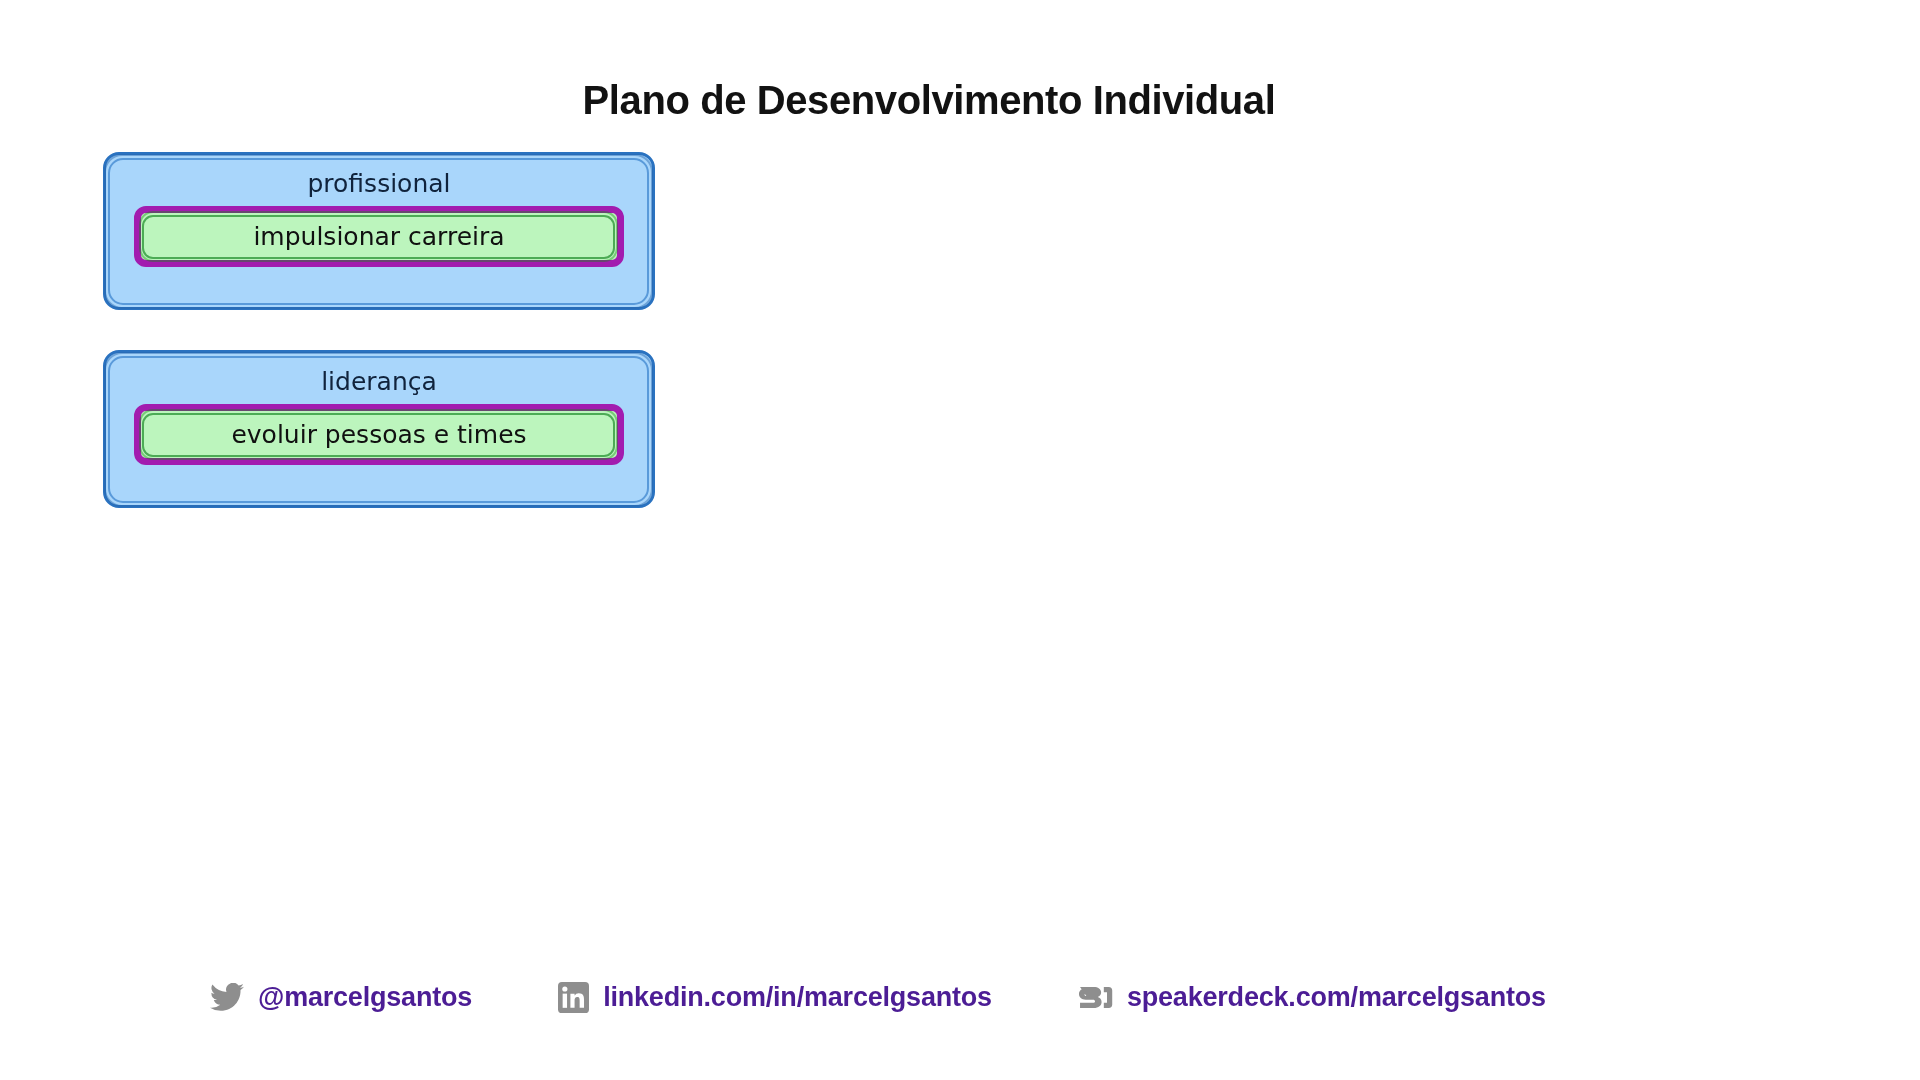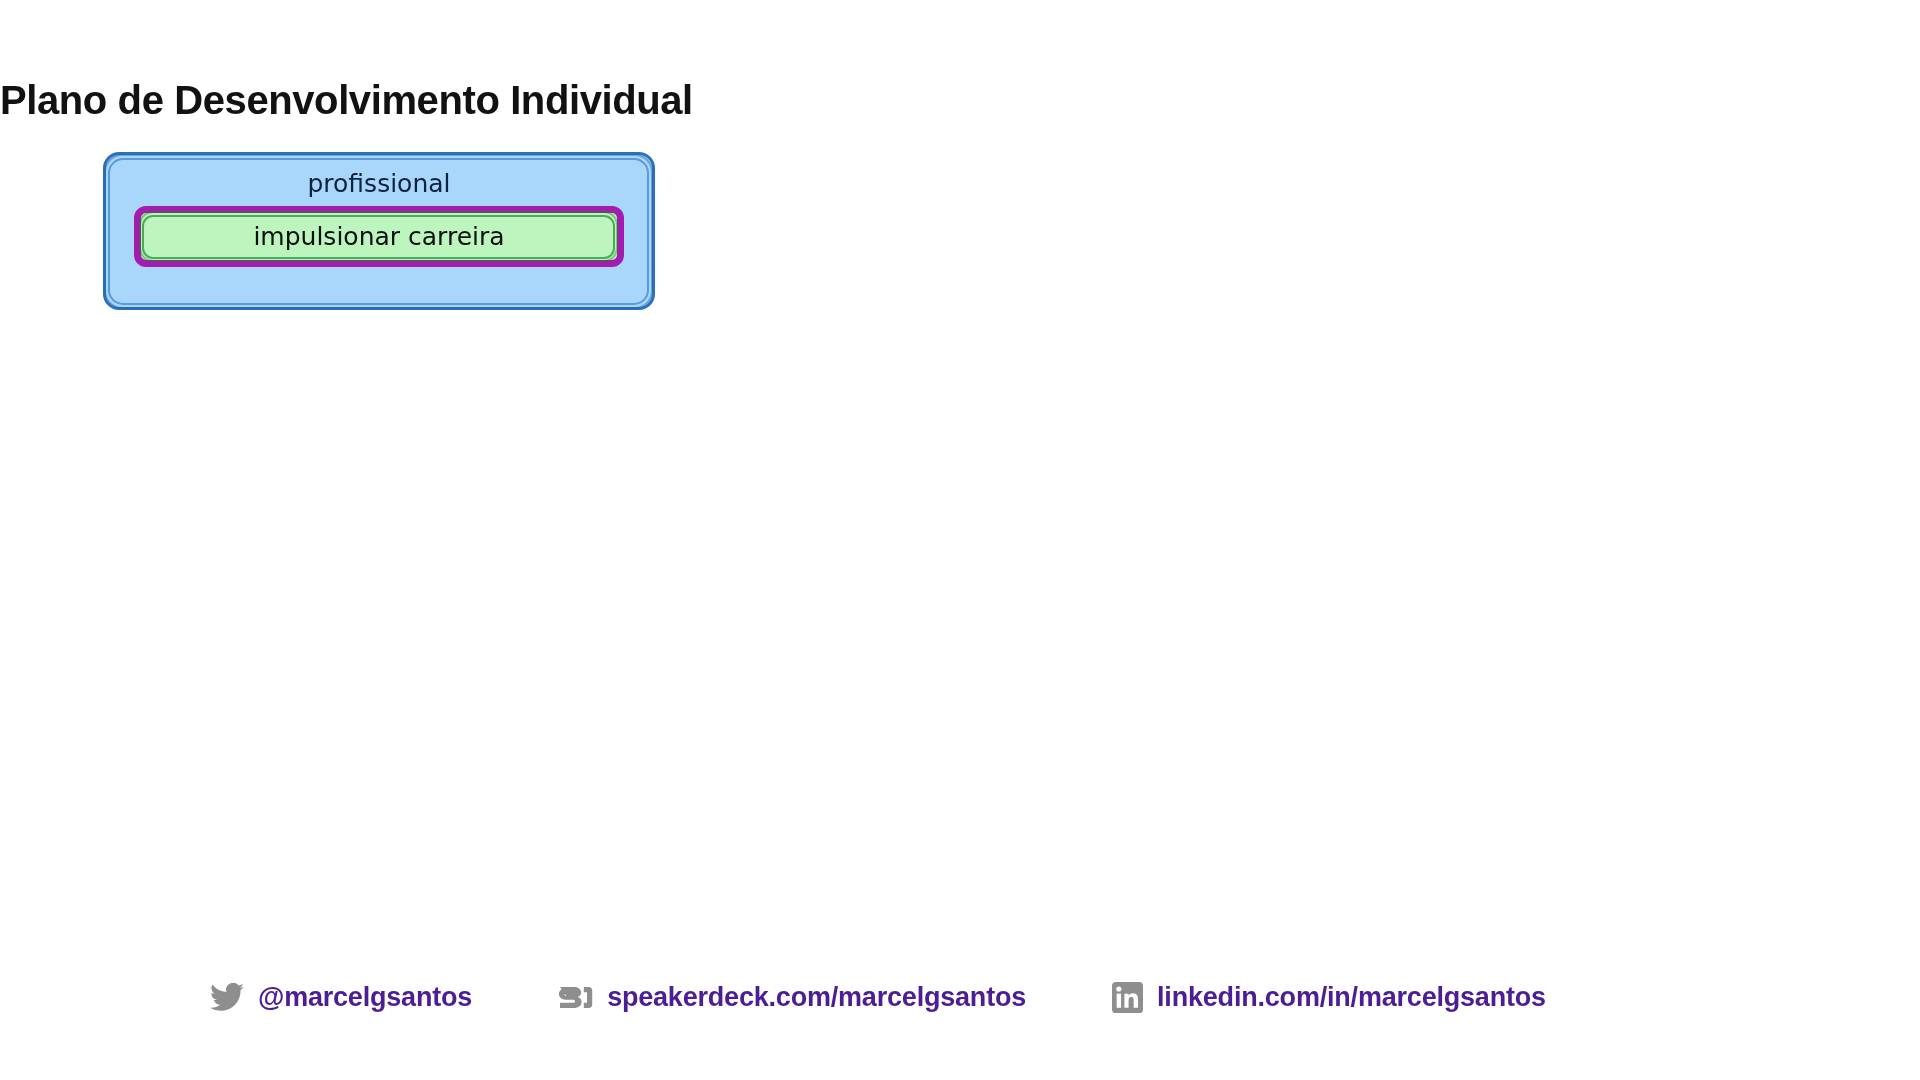--- a/index.html
+++ b/index.html
@@ -15,21 +15,21 @@
     font-family: "Liberation Sans", sans-serif;
     -webkit-font-smoothing: antialiased;
   }
 
   
   #slide-title {
     position: absolute;
     top: 80px;
     left: 0;
     width: 1858px;
-    text-align: left;
+    text-align: center;
     font-family: "Liberation Sans", sans-serif;
     font-weight: bold;
     font-size: 40px;
     letter-spacing: -0.4px;
     color: #121212;
     line-height: 1;
   }
 
   
   #cards-row {
@@ -180,49 +180,55 @@
 
 <div id="cards-row">
 
   <div class="card">
     <div class="card-title">profissional</div>
     <div class="card-goal">
       <span class="card-goal-label">impulsionar carreira</span>
     </div>
   </div>
 
+  <div class="card">
+    <div class="card-title">liderança</div>
+    <div class="card-goal">
+      <span class="card-goal-label">evoluir pessoas e times</span>
+    </div>
+  </div>
 
 </div>
 
 <div id="footer">
 
   <div class="footer-item">
     <span class="footer-icon">
       <svg width="34" height="30" viewBox="0 0 24 21" xmlns="http://www.w3.org/2000/svg">
         <path fill="#8e8e8e" d="M24 2.48a9.6 9.6 0 0 1-2.83.79A4.96 4.96 0 0 0 23.34.55a9.84 9.84 0 0 1-3.13 1.2A4.92 4.92 0 0 0 11.6 6.2 13.96 13.96 0 0 1 1.67.9 4.93 4.93 0 0 0 3.2 7.47 4.87 4.87 0 0 1 .96 6.86v.06a4.93 4.93 0 0 0 3.95 4.83 4.95 4.95 0 0 1-2.22.09 4.93 4.93 0 0 0 4.6 3.42A9.88 9.88 0 0 1 0 17.3a13.93 13.93 0 0 0 7.55 2.22c9.05 0 14-7.5 14-14v-.64A9.97 9.97 0 0 0 24 2.48z"></path>
       </svg>
     </span>
     <span class="footer-label">@marcelgsantos</span>
-  </div>
-
-  <div class="footer-item">
-    <span class="footer-icon">
-      <svg width="35" height="29" viewBox="0 0 36 30" xmlns="http://www.w3.org/2000/svg">
-        <path fill="#8e8e8e" d="M2 4.2h14.2c4.5 0 7.6 2.1 7.6 5.6 0 2.3-1.4 3.9-3.5 4.7 2.4.7 4 2.5 4 5.1 0 3.8-3.2 6.2-8 6.2H2v-5.4h13.4c1.3 0 2.1-.6 2.1-1.6 0-1-.8-1.6-2.1-1.6H7.9c-4.2 0-7-2.3-7-5.8 0-3.5 2.9-5.9 7.2-5.9h8.3v5.3H8.5c-1.1 0-1.8.5-1.8 1.3 0 .8.7 1.3 1.8 1.3z"></path>
-        <path fill="#8e8e8e" d="M26.6 4.2h5.1c2.3 0 3.6 1.4 3.6 3.6v14.4c0 2.2-1.3 3.6-3.6 3.6h-5.1v-5.3h3.3V9.5h-3.3z"></path>
-      </svg>
-    </span>
-    <span class="footer-label">speakerdeck.com/marcelgsantos</span>
   </div>
 
   <div class="footer-item">
     <span class="footer-icon">
       <svg width="31" height="31" viewBox="0 0 24 24" xmlns="http://www.w3.org/2000/svg">
         <rect x="0" y="0" width="24" height="24" rx="3" fill="#8e8e8e"></rect>
         <rect x="3.6" y="9" width="3.4" height="11" fill="#ffffff"></rect>
         <circle cx="5.3" cy="5.4" r="2" fill="#ffffff"></circle>
         <path fill="#ffffff" d="M9.6 9h3.25v1.5h.05a3.6 3.6 0 0 1 3.2-1.72c3.4 0 4.05 2.2 4.05 5.1V20h-3.4v-5.4c0-1.3-.02-2.95-1.82-2.95-1.82 0-2.1 1.4-2.1 2.86V20H9.6z"></path>
       </svg>
     </span>
     <span class="footer-label">linkedin.com/in/marcelgsantos</span>
   </div>
 
+  <div class="footer-item">
+    <span class="footer-icon">
+      <svg width="35" height="29" viewBox="0 0 36 30" xmlns="http://www.w3.org/2000/svg">
+        <path fill="#8e8e8e" d="M2 4.2h14.2c4.5 0 7.6 2.1 7.6 5.6 0 2.3-1.4 3.9-3.5 4.7 2.4.7 4 2.5 4 5.1 0 3.8-3.2 6.2-8 6.2H2v-5.4h13.4c1.3 0 2.1-.6 2.1-1.6 0-1-.8-1.6-2.1-1.6H7.9c-4.2 0-7-2.3-7-5.8 0-3.5 2.9-5.9 7.2-5.9h8.3v5.3H8.5c-1.1 0-1.8.5-1.8 1.3 0 .8.7 1.3 1.8 1.3z"></path>
+        <path fill="#8e8e8e" d="M26.6 4.2h5.1c2.3 0 3.6 1.4 3.6 3.6v14.4c0 2.2-1.3 3.6-3.6 3.6h-5.1v-5.3h3.3V9.5h-3.3z"></path>
+      </svg>
+    </span>
+    <span class="footer-label">speakerdeck.com/marcelgsantos</span>
+  </div>
+
 </div>
 
 </body></html>

